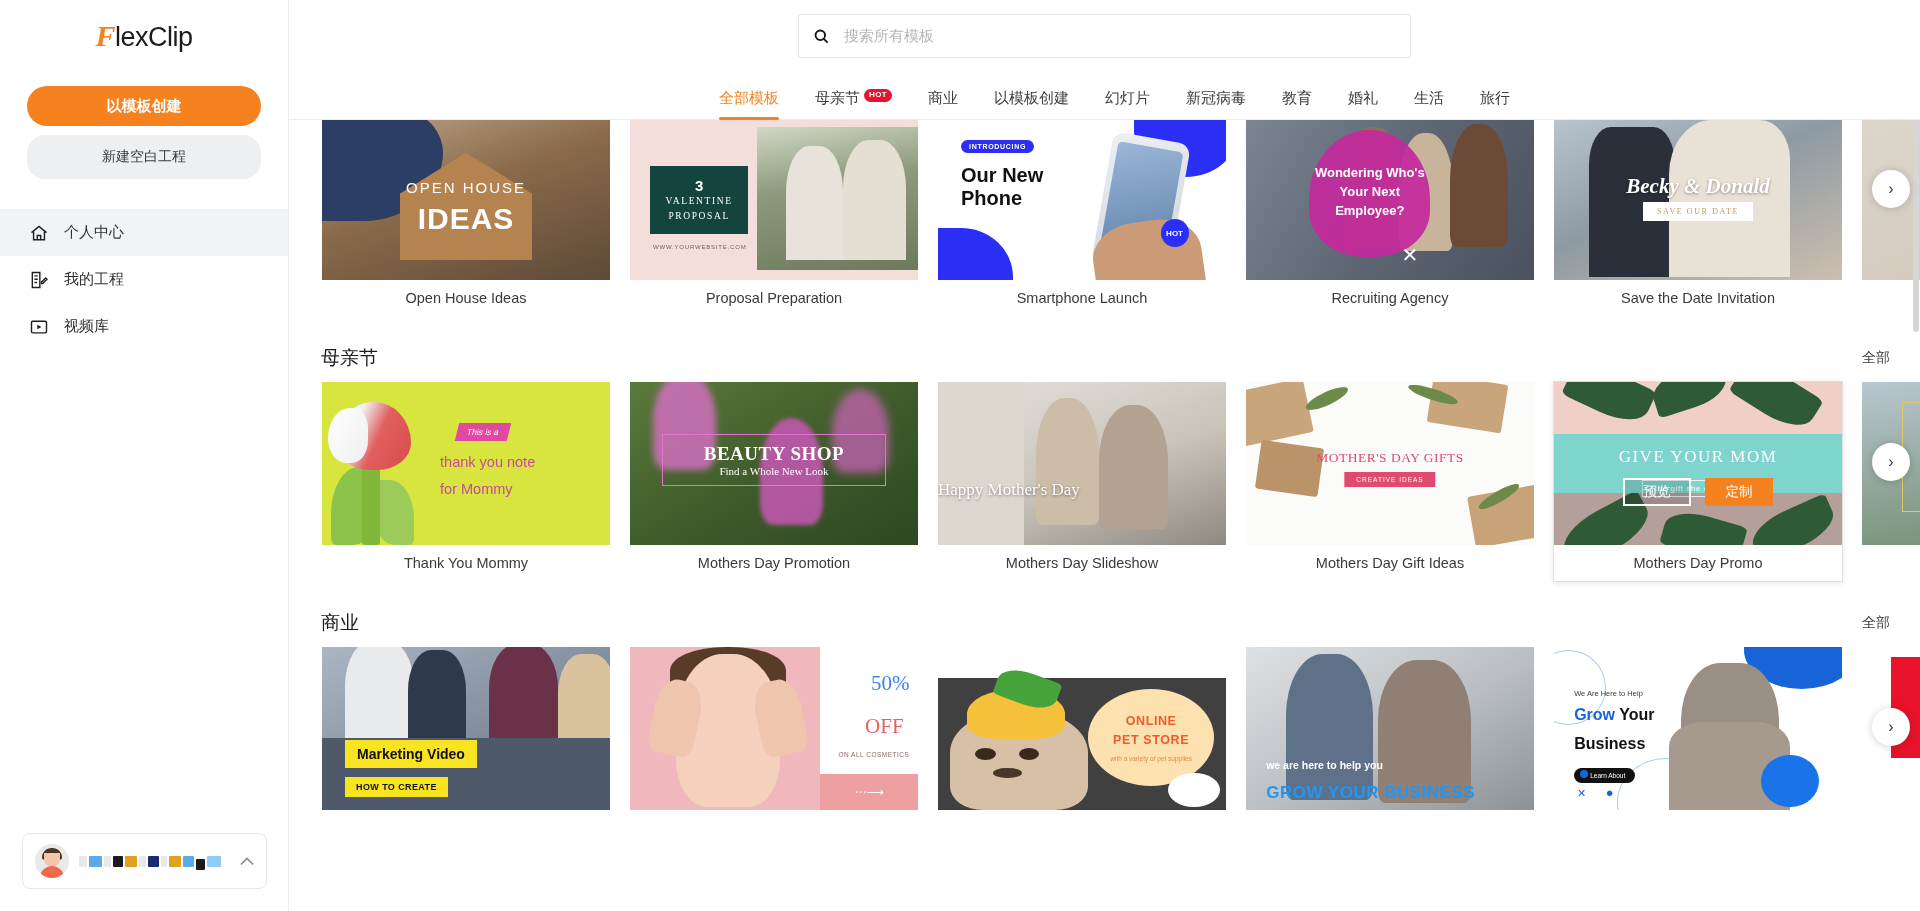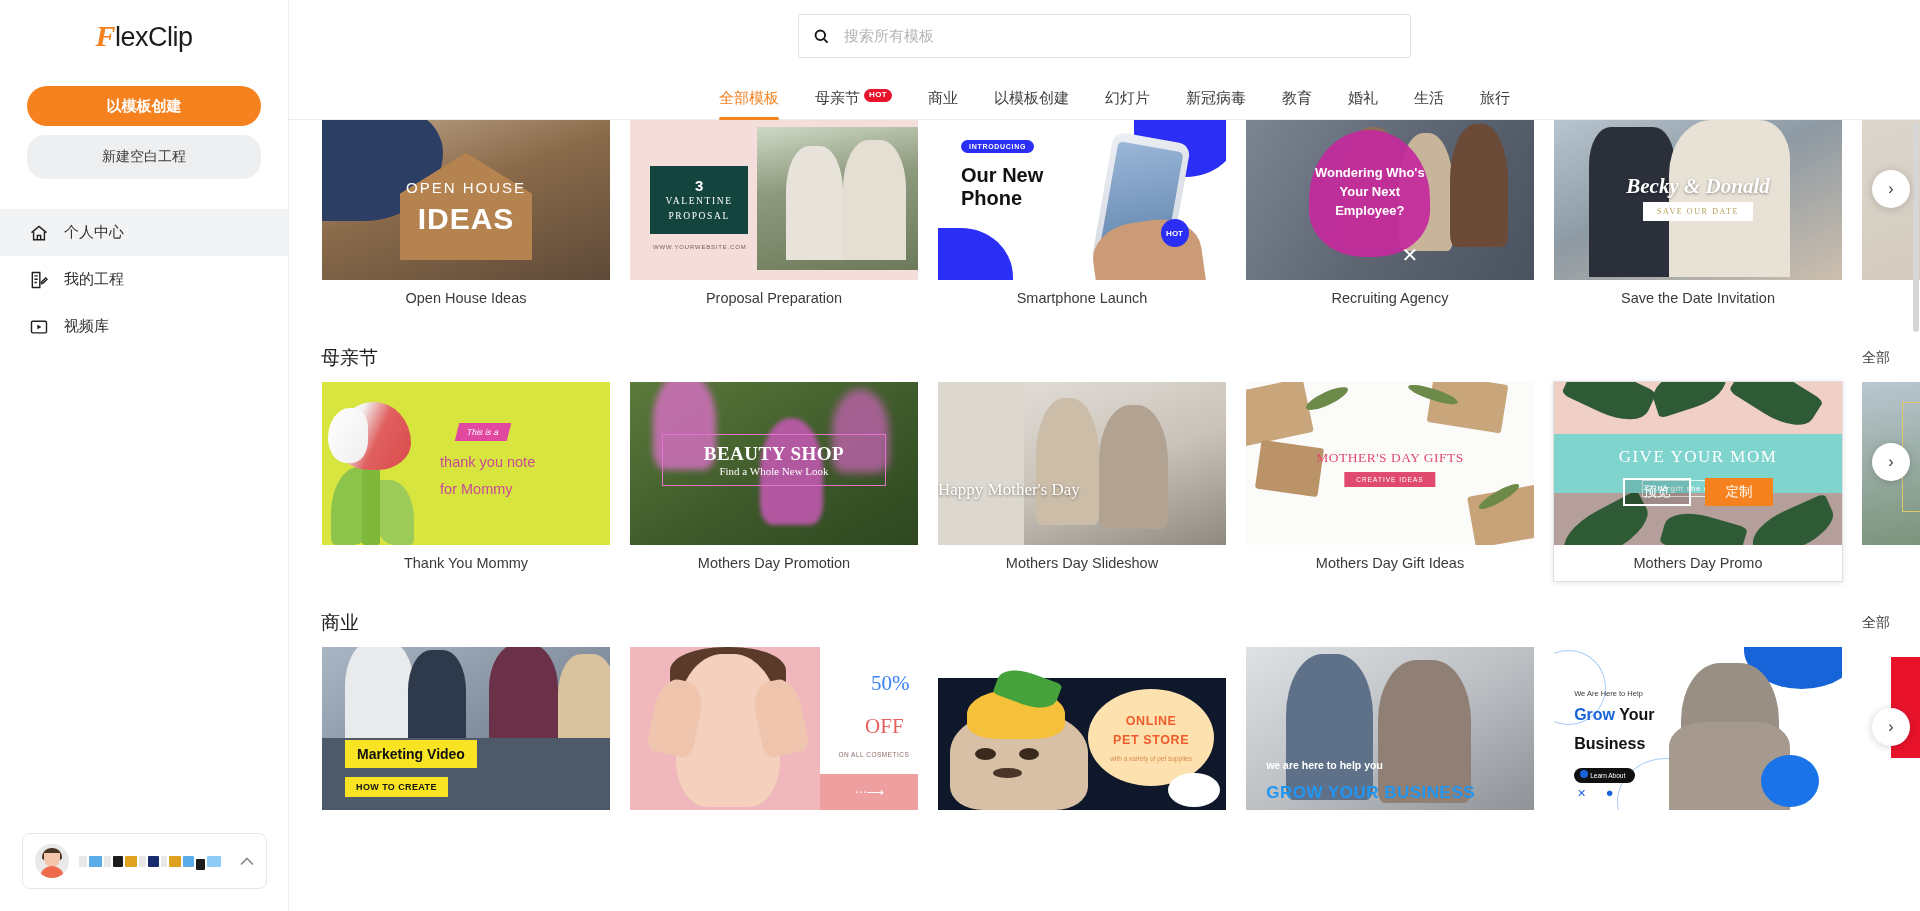--- a/index.html
+++ b/index.html
@@ -286,21 +286,21 @@
   .t-cosm .hand2 { position: absolute; background: #f0c5ae; border-radius: 40% 40% 20% 20%; }
   .t-cosm .ha { left: 8%; top: 20%; width: 16%; height: 46%; transform: rotate(12deg); }
   .t-cosm .hb { left: 44%; top: 20%; width: 16%; height: 46%; transform: rotate(-12deg); }
   .t-cosm .n1 { position: absolute; right: 3%; top: 15%; color: #3b82f6; font-family: "Liberation Serif", serif; font-size: 21px; }
   .t-cosm .n2 { position: absolute; right: 5%; top: 41%; color: #e5615f; font-family: "Liberation Serif", serif; font-size: 21px; }
   .t-cosm .n3 { position: absolute; right: 3%; top: 64%; color: #8b6a66; font-size: 6.5px; letter-spacing: .5px; }
   .t-cosm .bar { position: absolute; right: 0; bottom: 0; width: 34%; height: 22%; background: #eea0a1;
     display: flex; align-items: center; justify-content: center; color: #fff; font-size: 12px; }
 
   
-  .t-pet { background: #0f172a; margin-top: 31px; }
+  .t-pet { background: #404040; margin-top: 31px; }
   .t-pet .dog { position: absolute; left: 4%; bottom: 0; width: 48%; height: 74%; background: #d8c0a6; border-radius: 42% 42% 24% 24%; }
   .t-pet .hat { position: absolute; left: 10%; top: 8%; width: 34%; height: 38%; background: #f5c03a; border-radius: 50% 50% 30% 30%; }
   .t-pet .grn { position: absolute; left: 20%; top: -4%; width: 22%; height: 24%; background: #46a33c; border-radius: 50% 10% 50% 10%; transform: rotate(20deg); }
   .t-pet .ey { position: absolute; width: 7%; height: 9%; background: #3a2a1e; border-radius: 50%; }
   .t-pet .e1 { left: 13%; bottom: 38%; } .t-pet .e2 { left: 28%; bottom: 38%; }
   .t-pet .nz { position: absolute; left: 19%; bottom: 24%; width: 10%; height: 8%; background: #4a352a; border-radius: 50%; }
   .t-pet .ball { position: absolute; right: 4%; top: 8%; width: 44%; height: 74%; background: #fde2b0; border-radius: 50%; }
   .t-pet .ball2 { position: absolute; right: 2%; bottom: 2%; width: 18%; height: 26%; background: #fff; border-radius: 50%; }
   .t-pet .pt { position: absolute; right: 7%; top: 26%; width: 38%; text-align: center;
     color: #ef5b2b; font: bold 12.5px "Liberation Sans",sans-serif; line-height: 19px; letter-spacing: .6px; }

